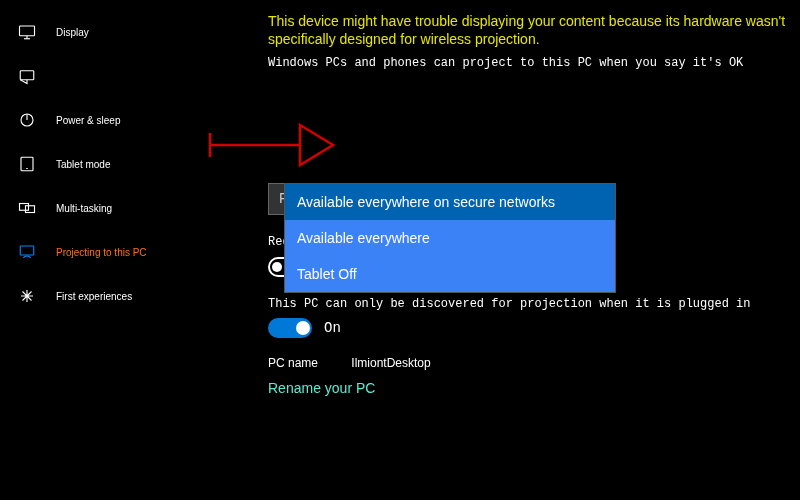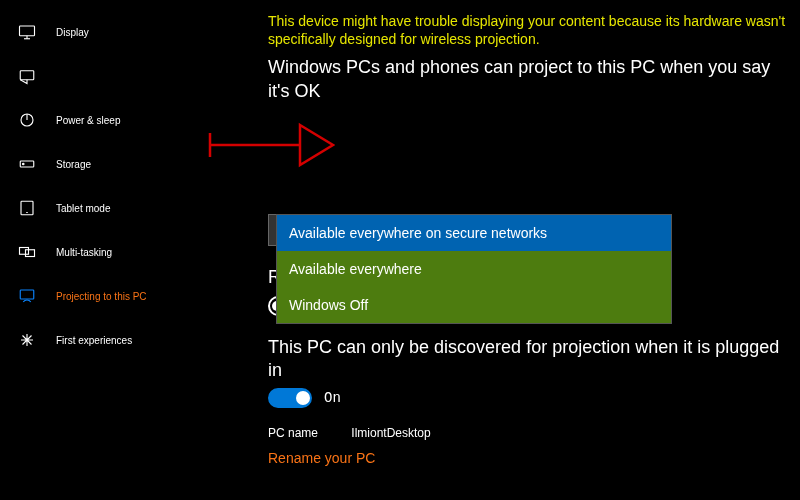--- a/index.html
+++ b/index.html
@@ -44,35 +44,36 @@
     flex: 1;
     padding: 12px 8px 12px 8px;
   }
   .warning {
     color: #e6e600;
     font-size: 14px;
     line-height: 1.3;
     margin-bottom: 8px;
   }
   .label {
-    font-size: 18px;
+    font-size: 12px;
     margin-bottom: 6px;
     line-height: 1.3;
+    font-family: Liberation Mono, monospace;
   }
   .dropdown-wrap {
     position: relative;
     width: 330px;
     margin-bottom: 18px;
   }
   .dropdown-list {
     position: absolute;
     top: 0;
-    left: 8px;
-    width: 396px;
-    background: #4d7c0f;
+    left: 16px;
+    width: 332px;
+    background: #3b82f6;
     border: 1px solid #555;
     z-index: 10;
   }
   .dropdown-item {
     padding: 10px 12px;
     font-size: 14px;
     cursor: pointer;
   }
   .dropdown-item.highlighted {
     background: #0063b1;
@@ -137,21 +138,21 @@
     height: 14px;
     background: #fff;
     border-radius: 50%;
   }
   .pcname-row {
     margin-top: 18px;
     font-size: 12px;
   }
   .pcname-row .lbl { display: inline-block; width: 80px; }
   .link {
-    color: #f97316;
+    color: #5eead4;
     margin-top: 10px;
     cursor: pointer;
     font-size: 14px;
   }
   .arrow-overlay {
     position: absolute;
     left: 205px;
     top: 105px;
     pointer-events: none;
   }
@@ -187,29 +188,20 @@
     <div class="nav-item">
       <span class="icon">
         <svg width="18" height="18" viewBox="0 0 24 24" fill="none" stroke="#fff" stroke-width="1.5">
             <circle cx="12" cy="12" r="8"></circle>
             <line x1="12" y1="4" x2="12" y2="12"></line>
           </svg>
       </span>
       <span>Power &amp; sleep</span>
     </div>
 
-    <div class="nav-item">
-      <span class="icon">
-        <svg width="18" height="18" viewBox="0 0 24 24" fill="none" stroke="#fff" stroke-width="1.5">
-            <rect x="3" y="8" width="18" height="8" rx="1"></rect>
-            <circle cx="7" cy="12" r="1" fill="#fff"></circle>
-          </svg>
-      </span>
-      <span>Storage</span>
-    </div>
 
     <div class="nav-item">
       <span class="icon">
         <svg width="18" height="18" viewBox="0 0 24 24" fill="none" stroke="#fff" stroke-width="1.5">
             <rect x="4" y="3" width="16" height="18" rx="1"></rect>
             <line x1="11" y1="18" x2="13" y2="18"></line>
           </svg>
       </span>
       <span>Tablet mode</span>
     </div>
@@ -257,21 +249,21 @@
         <span>First time only</span>
         <span class="chev">
           <svg width="10" height="10" viewBox="0 0 24 24" fill="none" stroke="#ccc" stroke-width="2">
               <path d="M6 9 L12 15 L18 9"></path>
             </svg>
         </span>
       </div>
       <div class="dropdown-list">
         <div class="dropdown-item highlighted">Available everywhere on secure networks</div>
         <div class="dropdown-item">Available everywhere</div>
-        <div class="dropdown-item">Windows Off</div>
+        <div class="dropdown-item">Tablet Off</div>
       </div>
     </div>
 
     <div class="section">
       <div class="label">Require PIN for pairing</div>
       <div class="toggle-row">
         <div class="toggle off">
             <div class="knob"></div>
           </div>
         <span>Off</span>

